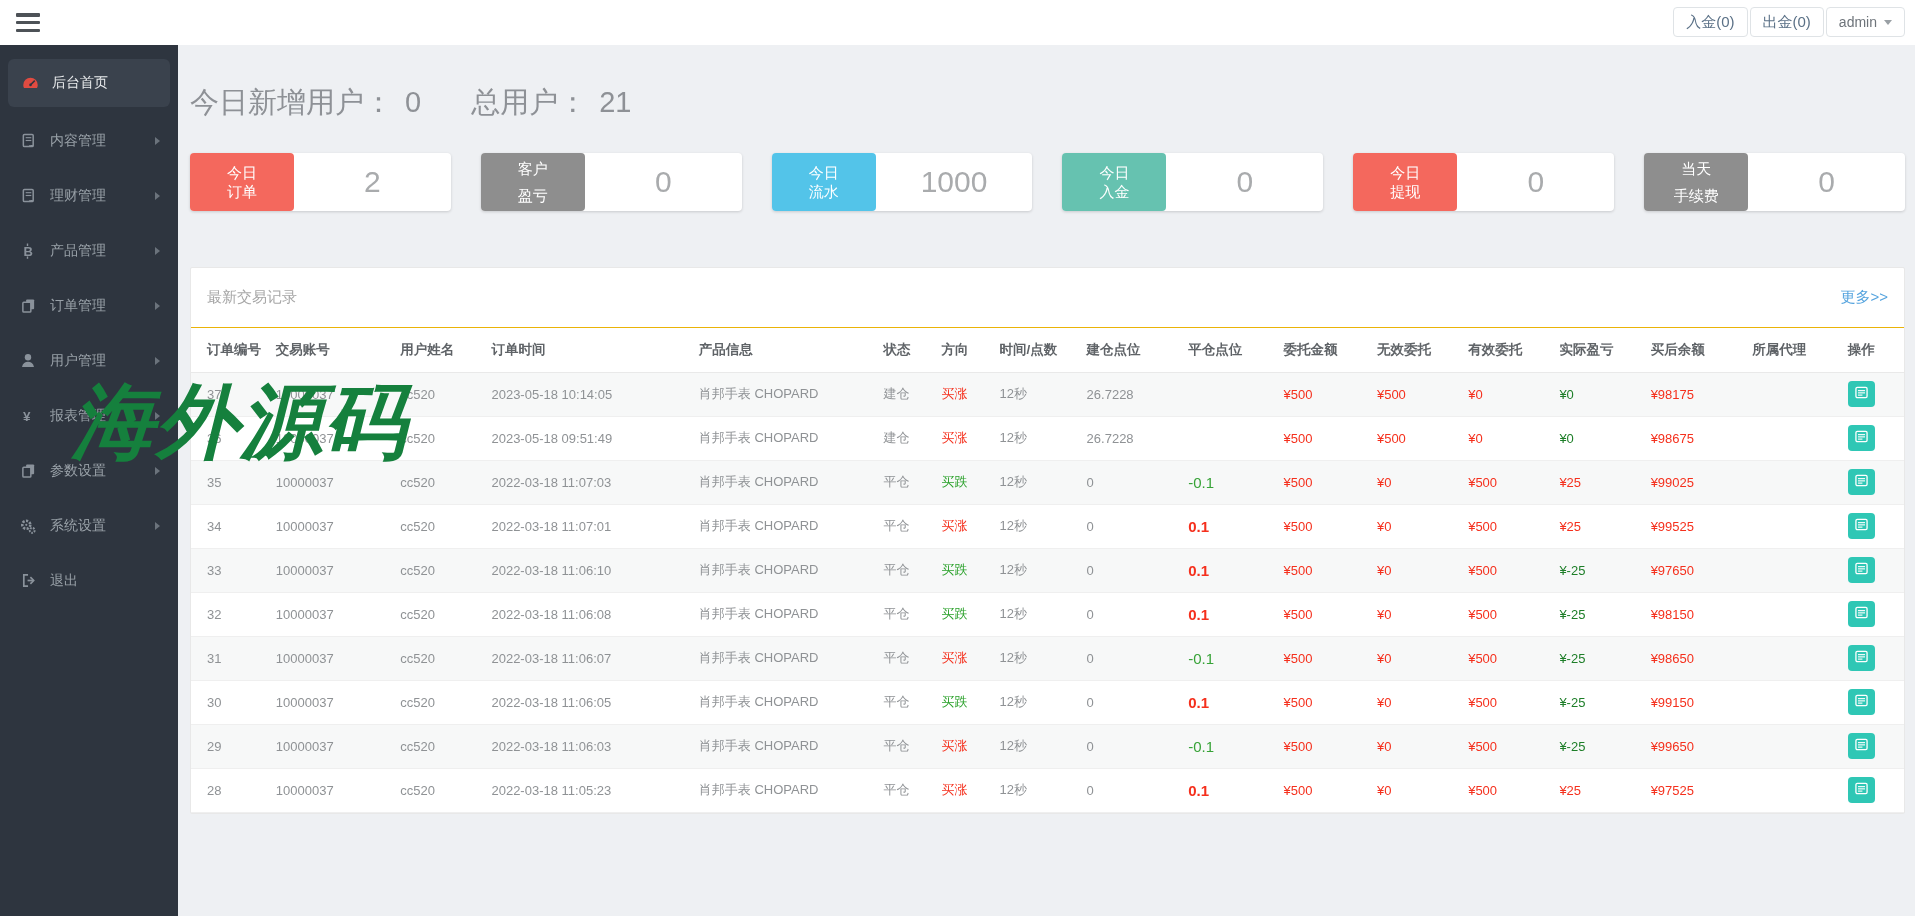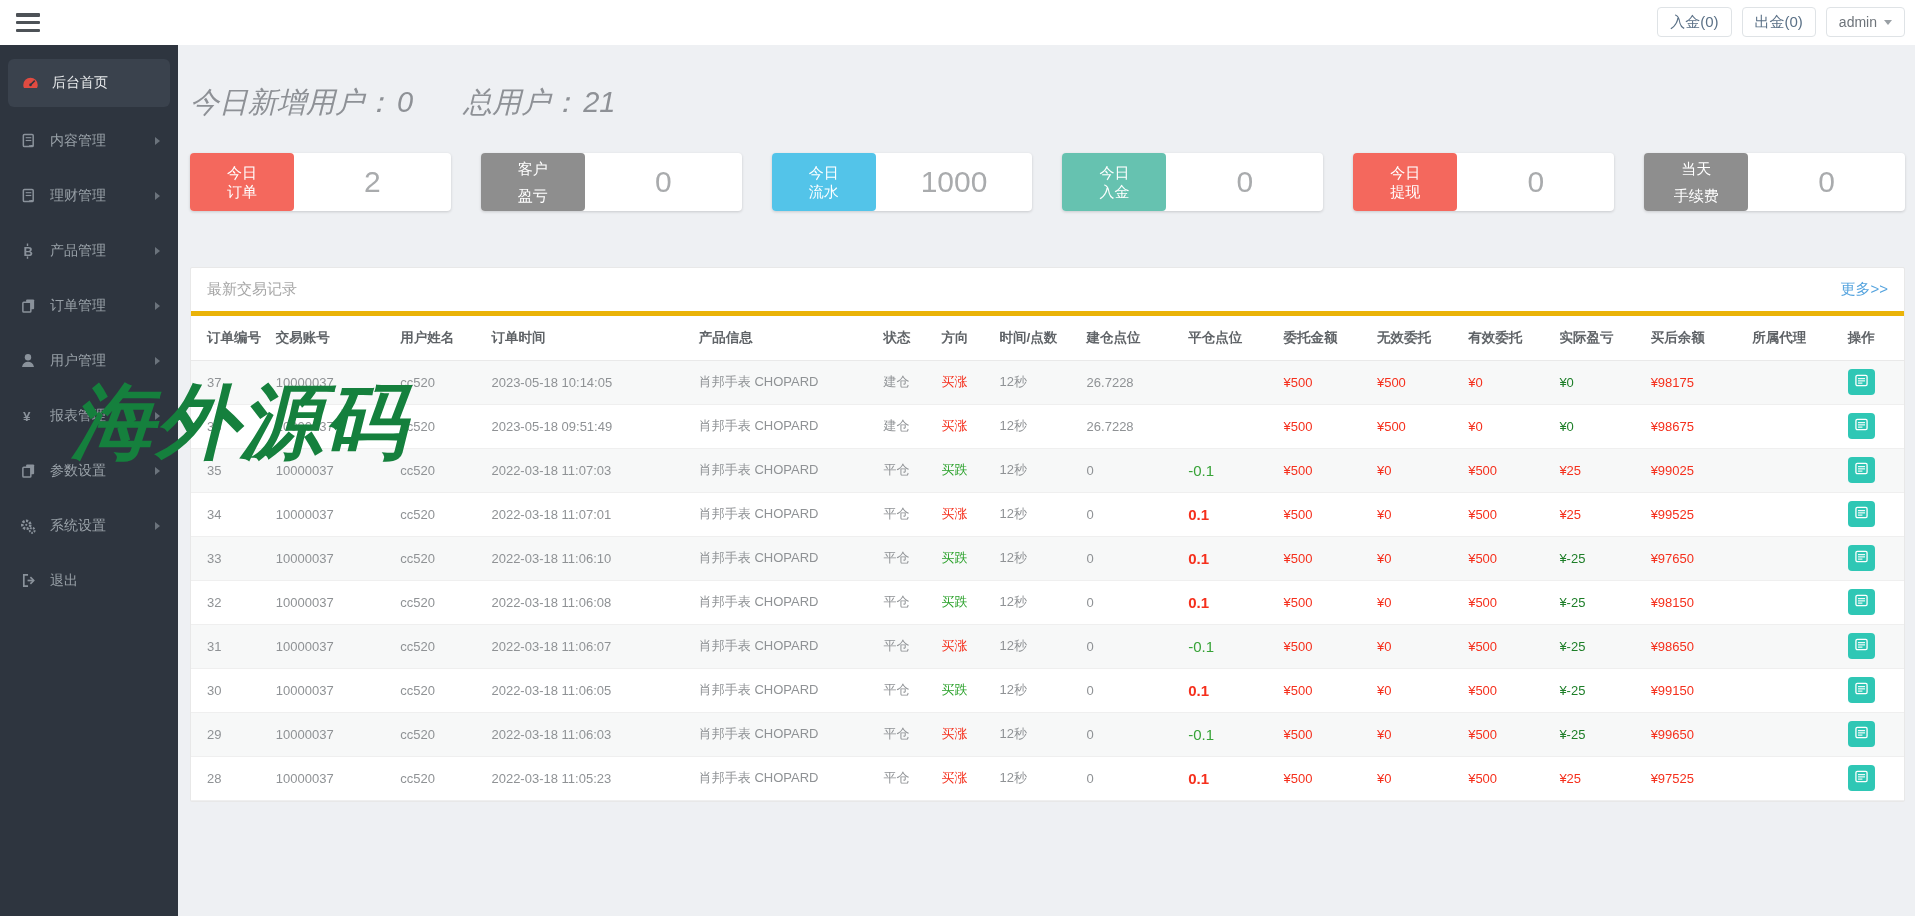--- a/index.html
+++ b/index.html
@@ -6,48 +6,48 @@
   html,body { width:1915px; height:916px; }
   body {
     position:relative; overflow:hidden;
     background:#eef0f3;
     font-family:"Liberation Sans","DejaVu Sans",sans-serif;
   }
   
   .topbar { position:absolute; top:0; left:0; right:0; height:45px; background:#fff; z-index:5; }
   .hamburger { position:absolute; left:16px; top:13px; width:24px; height:19px; cursor:pointer; display:flex; flex-direction:column; justify-content:space-between; }
   .hamburger span { display:block; height:3.5px; background:#4d5257; border-radius:1px; }
-  .topbar-right { position:absolute; right:10px; top:7px; display:flex; gap:10px; align-items:center; height:30px; }
+  .topbar-right { position:absolute; right:10px; top:7px; display:flex; gap:2px; align-items:center; height:30px; }
   .chip { height:30px; padding:0 12px; border:1px solid #dfe3e6; border-radius:4px; background:#fff;
           color:#5b7187; font-size:15px; display:flex; align-items:center; cursor:pointer; font-family:inherit; }
   .chip-user { color:#6e747a; font-size:14px; gap:7px; }
   .caret-down { width:0; height:0; border-left:4px solid transparent; border-right:4px solid transparent; border-top:5px solid #9aa0a5; display:inline-block; }
   
   .sidebar { position:absolute; top:45px; left:0; bottom:0; width:178px; background:#2e353f; z-index:4; }
   .sidebar ul { list-style:none; padding-top:14px; }
   .sidebar li { height:55px; display:flex; align-items:center; padding:0 18px; color:#99a1a8; font-size:14px; cursor:pointer; }
   .sidebar li.active { background:#3a424d; border-radius:6px; margin:0 8px 6px; height:48px; padding:0 12px; color:#e9ebed; }
   .sidebar .icn { width:20px; margin-right:12px; color:#8a929b; display:flex; align-items:center; justify-content:center; font-size:15px; }
   .sidebar li.active .icn { color:#e04b41; }
   .sidebar .arrow { margin-left:auto; width:0; height:0; border-top:4px solid transparent; border-bottom:4px solid transparent; border-left:5px solid #6b737c; }
   
   .main { position:absolute; left:178px; top:45px; right:0; bottom:0; padding:0 10px 0 12px; }
   .stats { margin-top:38px; display:flex; gap:50px; color:#8e9196; font-size:29px; }
-  .stat { display:flex; align-items:baseline; gap:4px;font-style:italic; }
+  .stat { display:flex; align-items:baseline; gap:12px; }
   .cards { display:flex; gap:30px; margin-top:30px; }
   .card { flex:1; height:58px; display:flex; border-radius:4px; box-shadow:0 1px 3px rgba(0,0,0,.16); background:#fff; }
   .card-label { width:104px; border-radius:4px; color:#fff; font-size:15px; line-height:1.3;
                 display:flex; flex-direction:column; align-items:center; justify-content:center; text-align:center; }
   .card-value { flex:1; display:flex; align-items:center; justify-content:center; font-size:30px; color:#a9abad; }
   .bg-red  { background:#f4685d; } .bg-gray { background:#8e8e8e;gap:7px; }
   .bg-blue { background:#53c4e9; } .bg-teal { background:#66c2b0; }
   
   .panel { margin-top:56px; background:#fff; border:1px solid #e8e8e8; border-radius:2px; }
-  .panel-head { height:48px; display:flex; align-items:center; justify-content:space-between; padding:0 16px;
-                border-bottom:5px solid #eab308; color:#a6a6a6; font-size:15px; }
+  .panel-head { height:60px; display:flex; align-items:center; justify-content:space-between; padding:0 16px;
+                border-bottom:1px solid #eab308; color:#a6a6a6; font-size:15px; }
   .more-link { color:#54a3de; font-size:15px; text-decoration:none; cursor:pointer; }
   table { width:100%; border-collapse:collapse; table-layout:fixed; font-size:13px; color:#8f9295; }
   th { text-align:left; font-size:13.5px; color:#5f6367; font-weight:bold; height:44px; padding:0 6px; border-bottom:1px solid #e9e9e9; white-space:nowrap; }
   td { height:44px; padding:0 6px; border-bottom:1px solid #efefef; white-space:nowrap; overflow:hidden; }
   th:first-child, td:first-child { padding-left:16px; }
   tbody tr:nth-child(odd) td { background:#f7f8f8; }
   .t-red    { color:#f5301d; }
   .t-green  { color:#2aa12a; }
   .t-dgreen { color:#1d7e28; }
   .t-redbig { color:#f5301d; font-weight:700; font-size:15px; }

